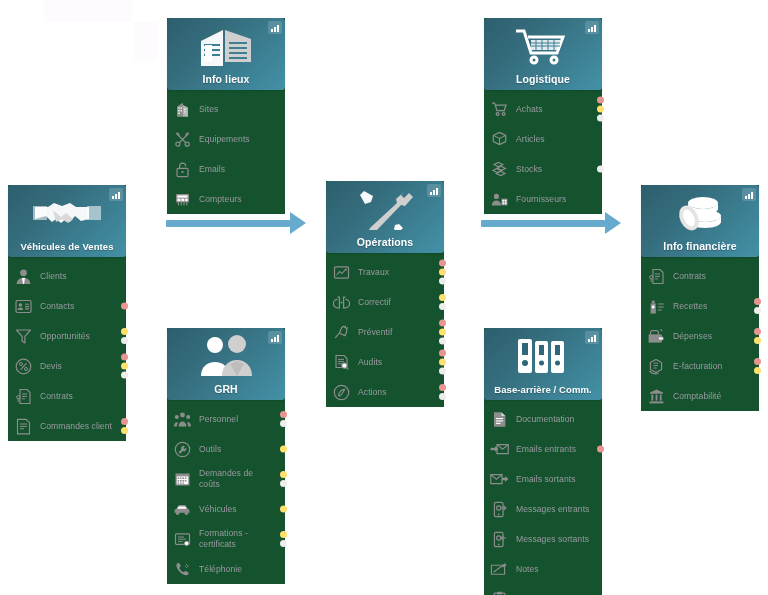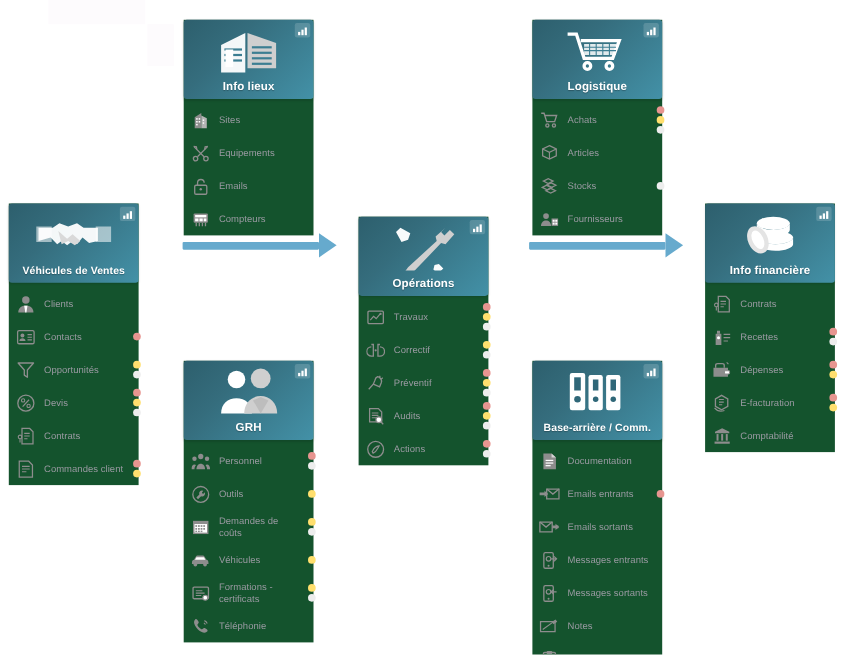--- a/index.html
+++ b/index.html
@@ -433,21 +433,21 @@
             <span class="item-icon">
               <svg width="17" height="17" viewBox="0 0 17 17">
                 <path d="M3.4 2.2c1.1-1 2 .2 3 1.9.6 1 .2 1.5-.5 2.1-.5.4-.5.9-.1 1.7.6 1.2 1.7 2.3 2.9 2.9.8.4 1.3.4 1.7-.1.6-.7 1.1-1.1 2.1-.5 1.7 1 2.9 1.9 1.9 3-1.3 1.4-3.2 1.3-5.5.1-2.2-1.2-4.3-3.3-5.5-5.5C2.1 5.4 2 3.5 3.4 2.2z" fill="#8d8d8d"></path>
                 <path d="M11.8 3.2a4.4 4.4 0 0 1 2.6 2.6M11.3 5.4a2.2 2.2 0 0 1 1.4 1.4" fill="none" stroke="#8d8d8d" stroke-width="1"></path>
               </svg>
             </span>
             <span class="item-label">Téléphonie</span>
           </div>
         </div>
       </div>
-      <div class="module" style="left: 326px; top: 197px;">
+      <div class="module" style="left: 326px; top: 181px;">
         <div class="module-header">
           <div class="header-glyph">
             <svg width="60" height="42" viewBox="0 0 60 42">
               <g fill="#ffffff">
                 <path d="M9 3l9 5-2 6 24 23 4-1 4 4-5 5-4-4 1-4L16 14l-6 2-5-9z" opacity=".97"></path>
                 <path d="M50 3l-9 8 1 4-26 24-3 4 4 4 4-4 25-26 4 1 8-9-4-4-5 5-3-3 4-4z" fill="#cfcfcf"></path>
               </g>
             </svg>
           </div>
           <div class="chart-badge">

